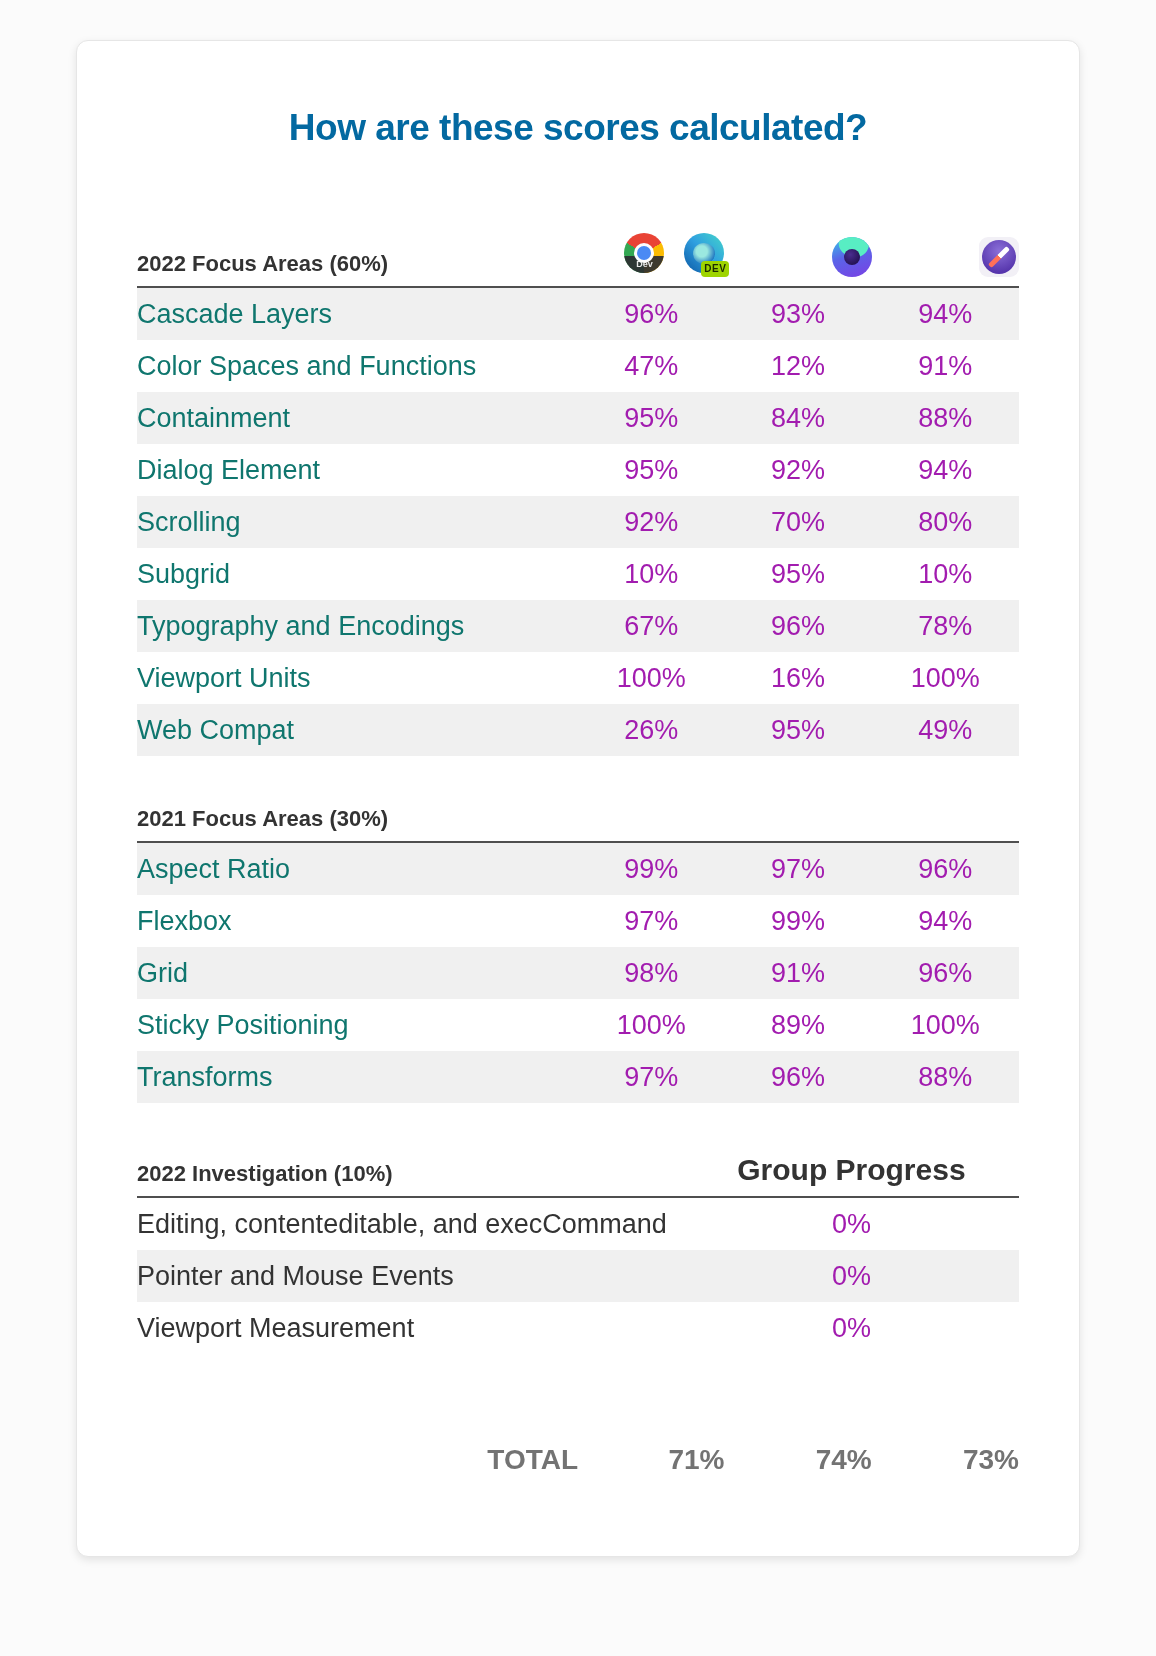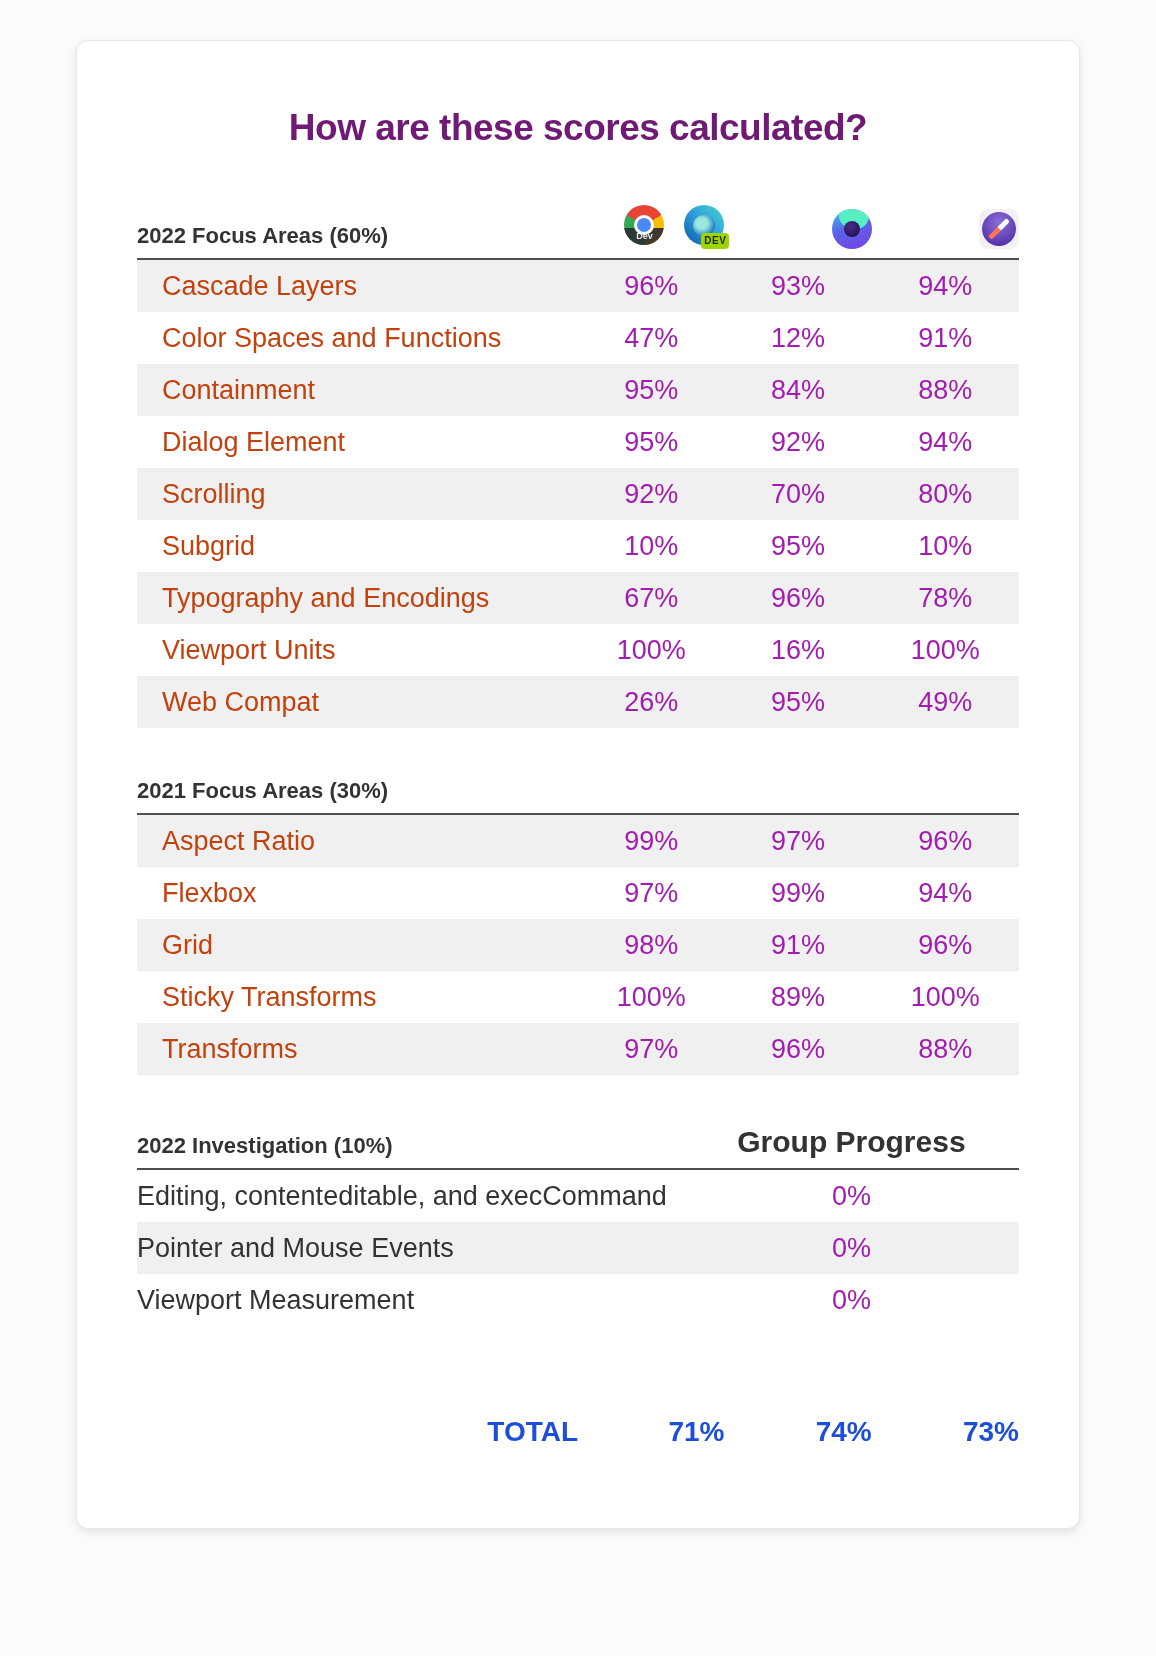--- a/index.html
+++ b/index.html
@@ -17,22 +17,22 @@
     background: #ffffff;
     border: 1px solid #e6e6e6;
     border-radius: 12px;
     box-shadow: 0 3px 8px rgba(0,0,0,0.10);
     padding: 66px 60px 70px;
   }
   h1.page-title {
     text-align: center;
     font-size: 37px;
     font-weight: bold;
-    color: #701a75;
-    margin-bottom: 56px;
+    color: #0369a1;
+    margin-bottom: 84px;
     letter-spacing: -0.5px;
   }
   table.score-table {
     width: 100%;
     border-collapse: collapse;
     table-layout: fixed;
   }
   table.score-table.gap-above { margin-top: 50px; }
   thead th {
     border-bottom: 2px solid #4f4f4f;
@@ -54,39 +54,38 @@
     white-space: nowrap;
   }
   th.icon-cell { text-align: right; }
   tbody td {
     padding: 10px 0;
     font-size: 27px;
     line-height: 32px;
   }
   td.feature { text-align: left; }
   td.feature a {
-    color: #c2410c;
+    color: #0f766e;
     text-decoration: none;
     cursor: pointer;
-    margin-left: 25px;
   }
   td.num { text-align: center; color: #a21caf; }
   table.stripe-odd  tbody tr:nth-child(odd)  { background: #f0f0f0; }
   table.stripe-even tbody tr:nth-child(even) { background: #f0f0f0; }
 
   table.total-table {
     width: 100%;
     border-collapse: collapse;
     table-layout: fixed;
     margin-top: 80px;
   }
   table.total-table td {
     font-size: 28px;
     font-weight: bold;
-    color: #1d4ed8;
+    color: #737373;
     text-align: right;
     padding: 10px 0;
   }
 
   
   .icon-pair { display: inline-flex; align-items: flex-start; gap: 20px; }
   .bicon {
     width: 40px; height: 40px;
     display: inline-block;
     position: relative;
@@ -297,21 +296,21 @@
           <td class="num">99%</td>
           <td class="num">94%</td>
         </tr>
         <tr>
           <td class="feature"><a href="#">Grid</a></td>
           <td class="num">98%</td>
           <td class="num">91%</td>
           <td class="num">96%</td>
         </tr>
         <tr>
-          <td class="feature"><a href="#">Sticky Transforms</a></td>
+          <td class="feature"><a href="#">Sticky Positioning</a></td>
           <td class="num">100%</td>
           <td class="num">89%</td>
           <td class="num">100%</td>
         </tr>
         <tr>
           <td class="feature"><a href="#">Transforms</a></td>
           <td class="num">97%</td>
           <td class="num">96%</td>
           <td class="num">88%</td>
         </tr>

